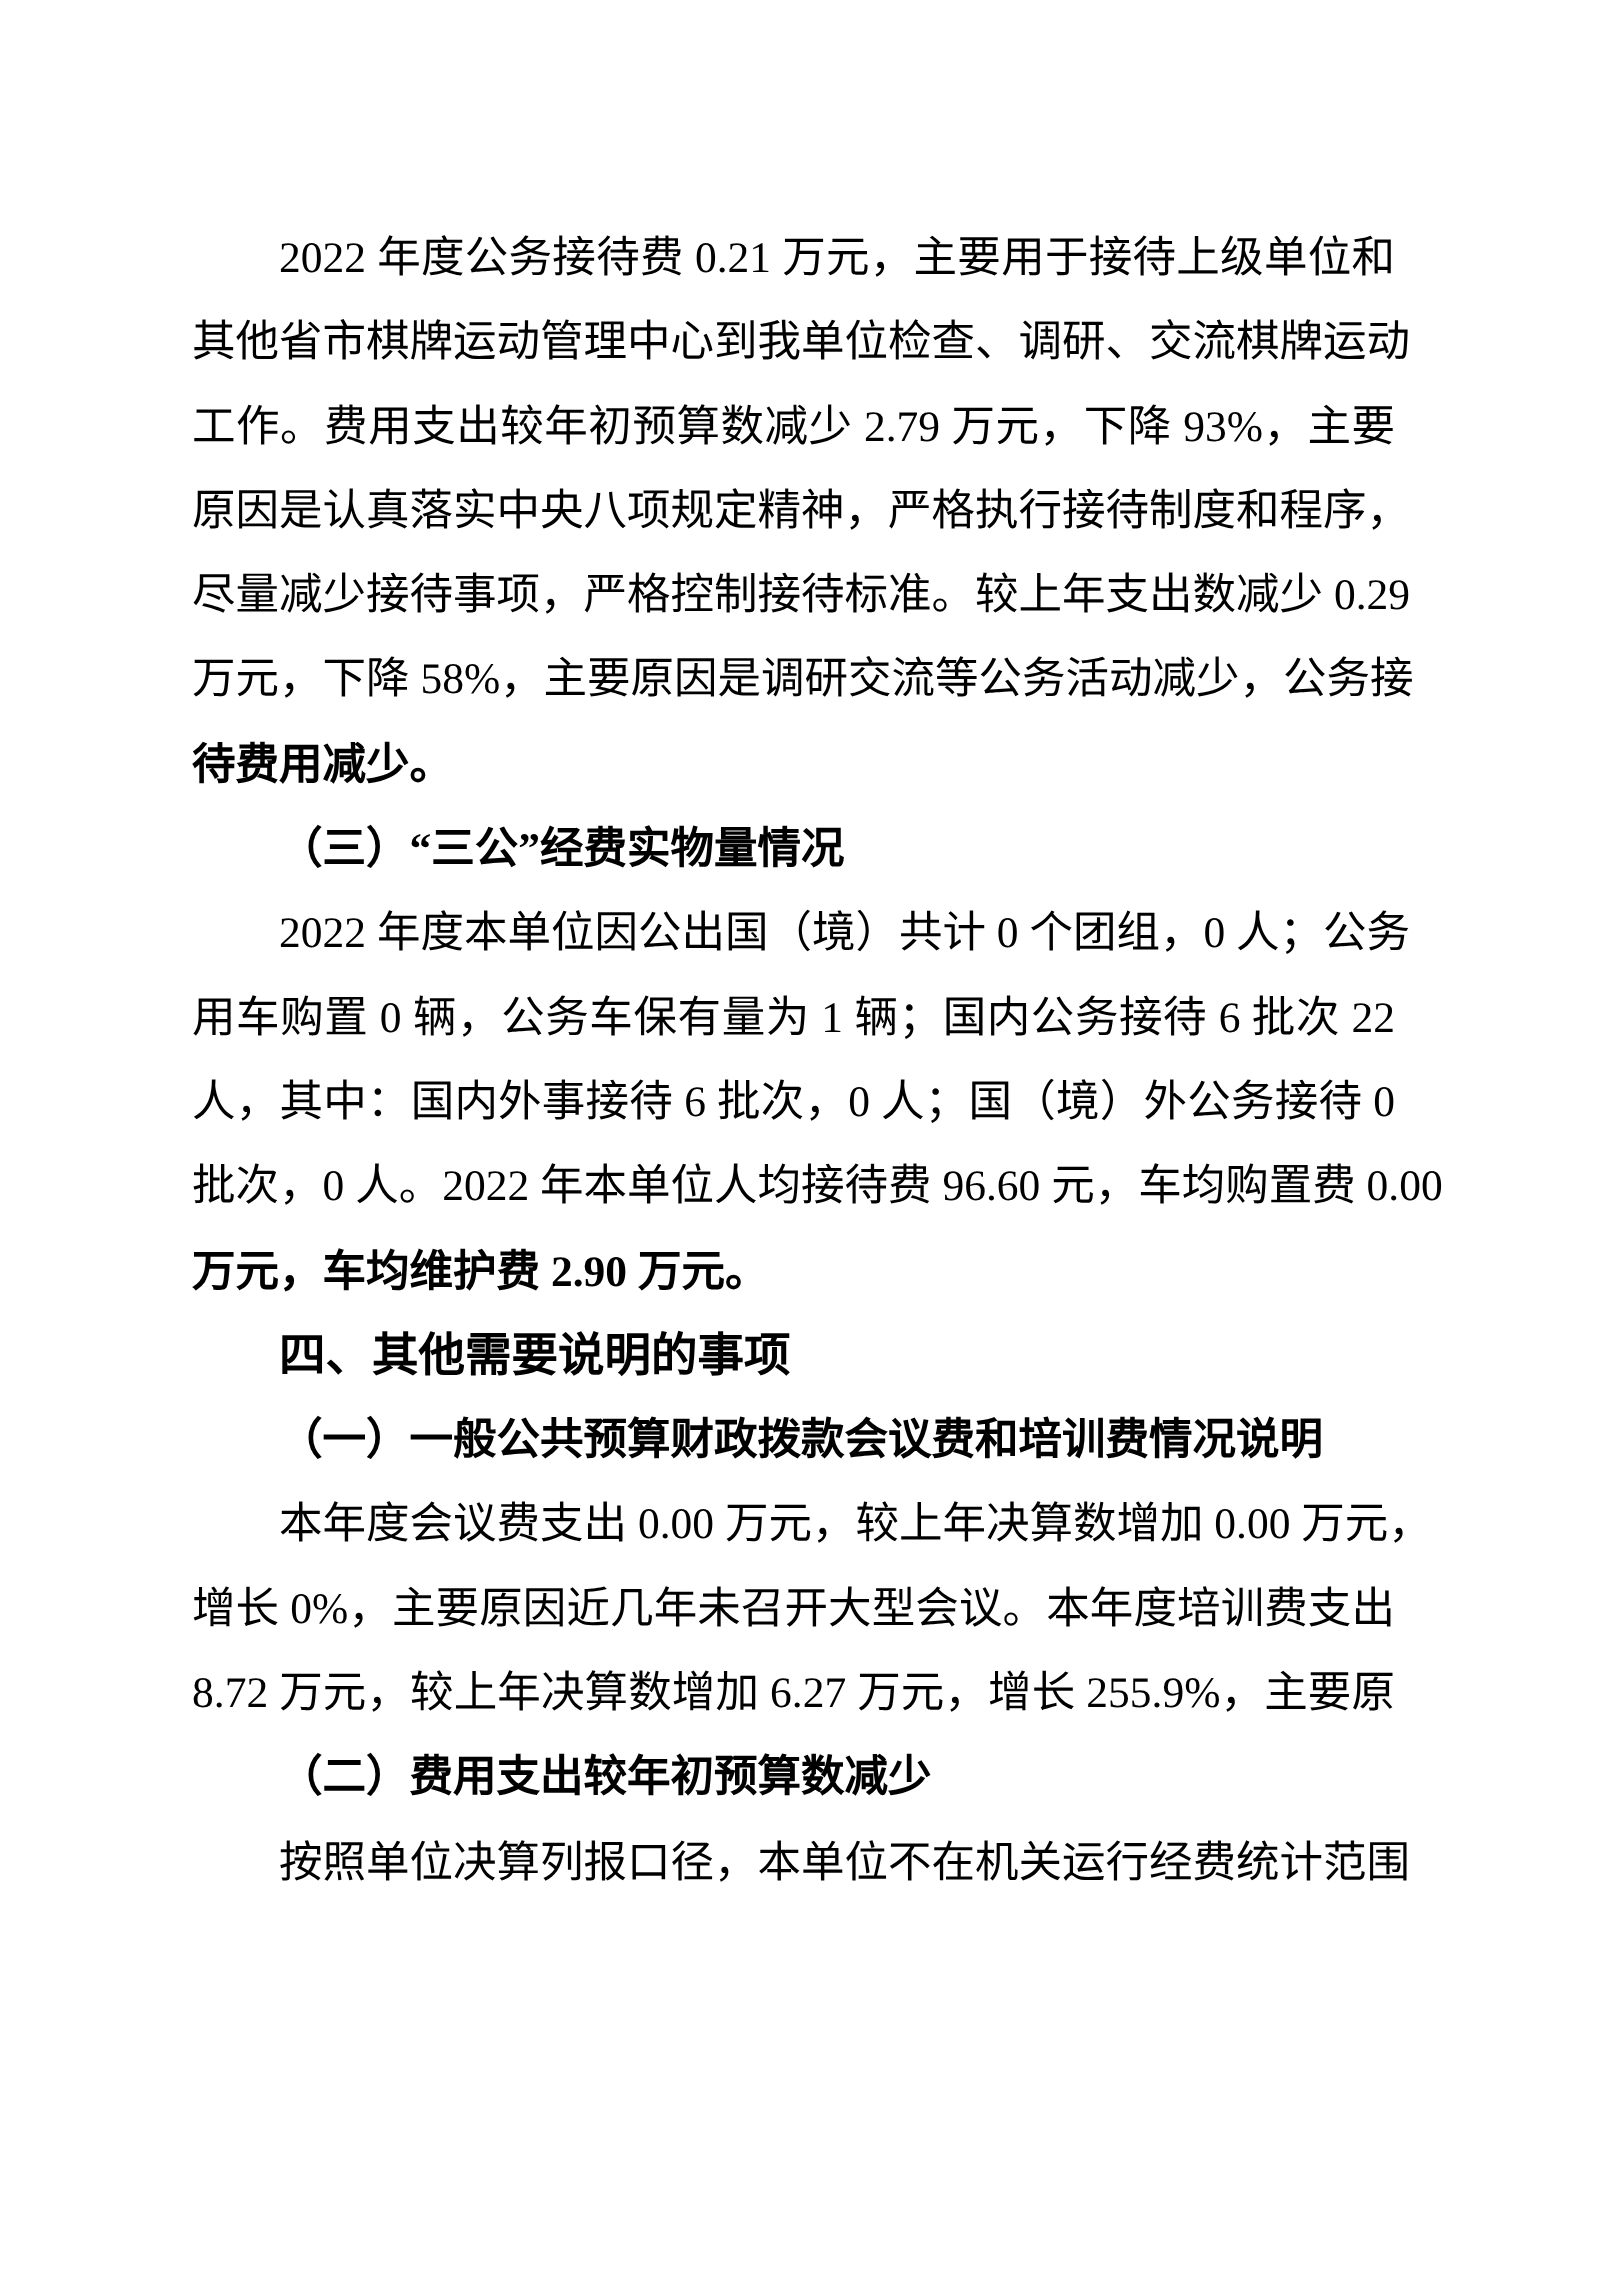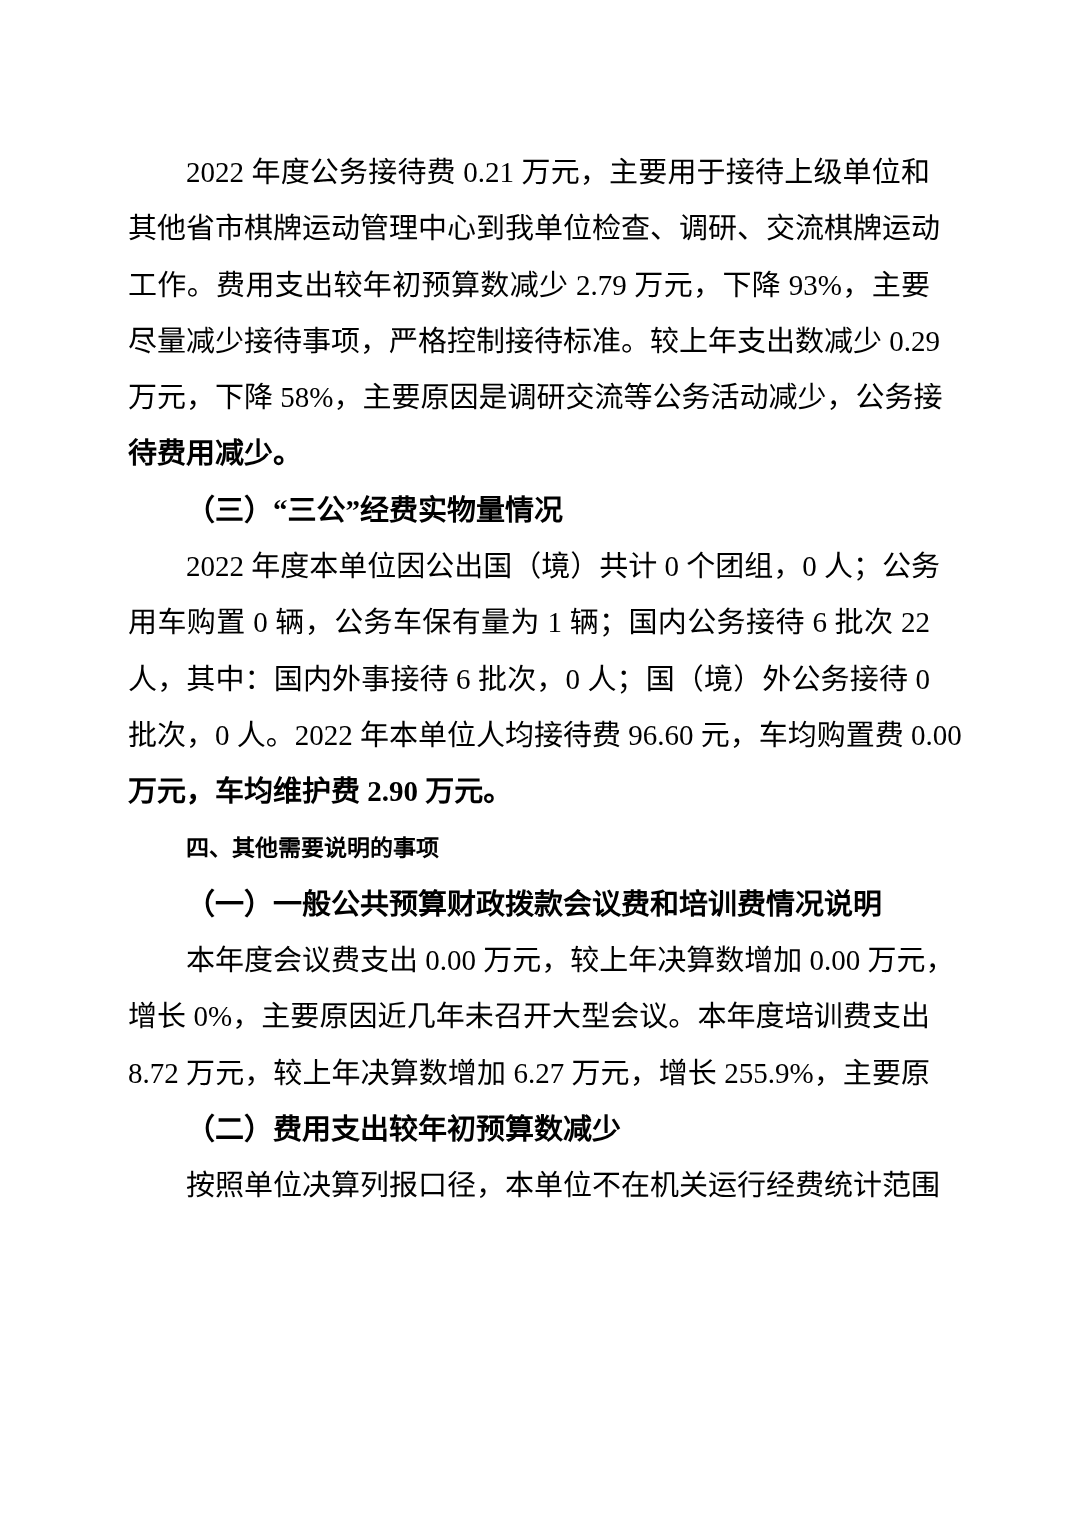--- a/index.html
+++ b/index.html
@@ -38,32 +38,33 @@
   .line.last {
     text-align-last: auto;
     font-weight: bold;
   }
   .para.subheading .line {
     font-family: "Liberation Serif", "DejaVu Serif", serif;
   }
   .para.heading .line {
     font-family: "Liberation Sans", "DejaVu Sans", sans-serif;
     font-weight: bold;
-    font-size: 23px;
+    font-size: 31px;
   }
 </style>
 </head>
 <body>
 
 <div class="page">
   <div>
       <div class="para body">
         <div class="line first">2022 年度公务接待费 0.21 万元，主要用于接待上级单位和</div>
         <div class="line">其他省市棋牌运动管理中心到我单位检查、调研、交流棋牌运动</div>
         <div class="line">工作。费用支出较年初预算数减少 2.79 万元，下降 93%，主要</div>
+        <div class="line">原因是认真落实中央八项规定精神，严格执行接待制度和程序，</div>
         <div class="line">尽量减少接待事项，严格控制接待标准。较上年支出数减少 0.29</div>
         <div class="line">万元，下降 58%，主要原因是调研交流等公务活动减少，公务接</div>
         <div class="line last">待费用减少。</div>
       </div>
       <div class="para subheading">
         <div class="line first last">（三）“三公”经费实物量情况</div>
       </div>
       <div class="para body">
         <div class="line first">2022 年度本单位因公出国（境）共计 0 个团组，0 人；公务</div>
         <div class="line">用车购置 0 辆，公务车保有量为 1 辆；国内公务接待 6 批次 22</div>

